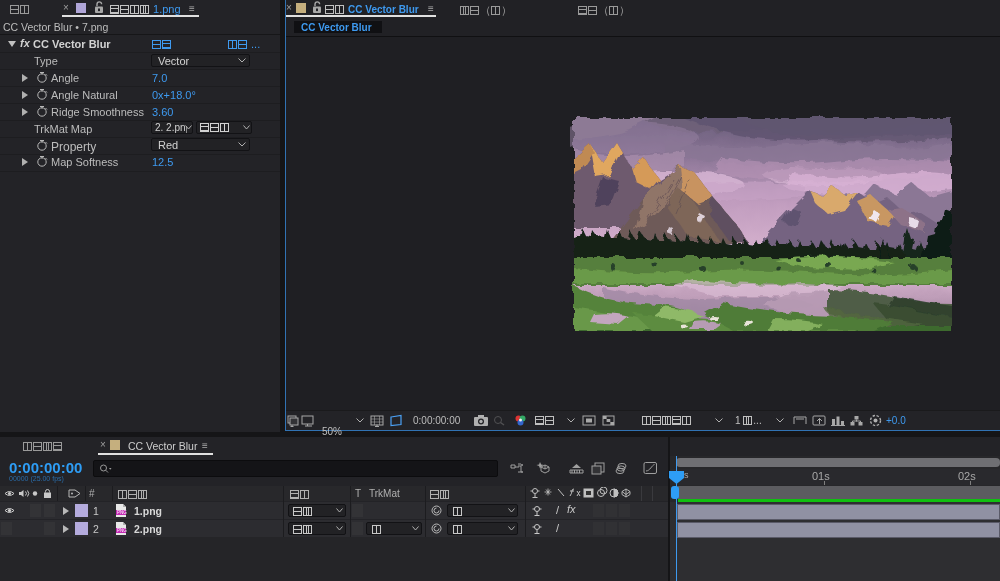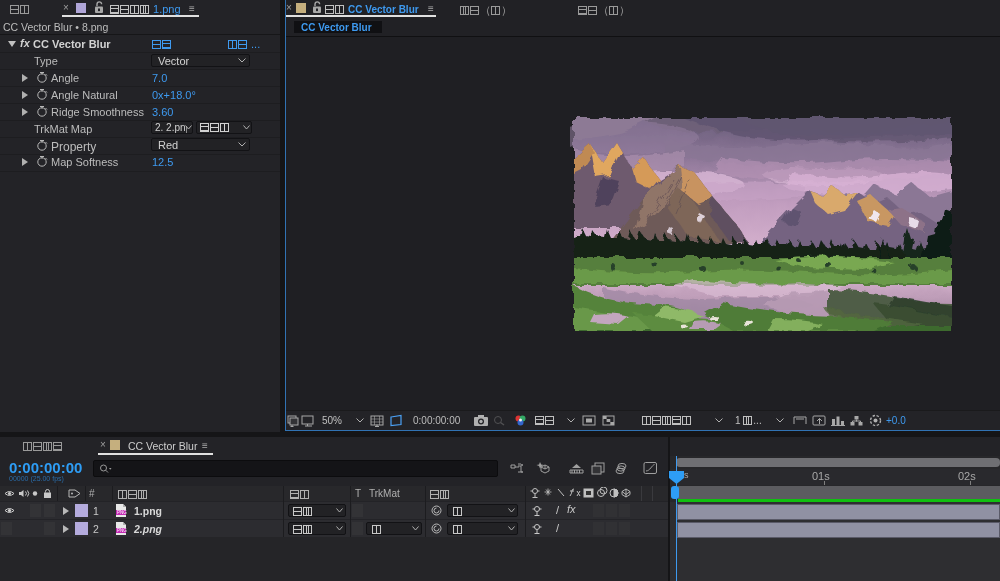--- a/index.html
+++ b/index.html
@@ -31,21 +31,21 @@
   <div class="abs" style="left:76px;top:3px;width:10px;height:10px;background:#b0a6d8;"></div>
   <svg class="abs" style="left:94px;top:1px;" width="11" height="13">
       <rect x="1" y="5.5" width="8" height="6.5" rx="1" fill="#a8a8a8"></rect>
       <path d="M3 5V3.2a2.3 2.3 0 014.6 0" stroke="#a8a8a8" stroke-width="1.4" fill="none"></path>
       <rect x="4" y="7.5" width="2" height="2.6" fill="#232327"></rect>
     </svg>
   <div class="abs txt" style="left:110px;top:3px;font-size:11px;color:#c4c4c4;"><span class="cj c" style="color:#c4c4c4"></span><span class="cj a" style="color:#c4c4c4"></span><span class="cj b" style="color:#c4c4c4"></span><span class="cj d" style="color:#c4c4c4"></span> <span class="blue" style="font-size:11px;">1.png</span></div>
   <div class="abs txt" style="left:189px;top:3px;font-size:10px;color:#aaa;">≡</div>
   <div class="abs" style="left:62px;top:15px;width:137px;height:2px;background:#e0e0e0;"></div>
 
-  <div class="abs txt" style="left:3px;top:21px;font-size:10.5px;color:#bdbdbd;">CC Vector Blur • 8.png</div>
+  <div class="abs txt" style="left:3px;top:21px;font-size:10.5px;color:#bdbdbd;">CC Vector Blur • 7.png</div>
   <div class="abs" style="left:0;top:34px;width:280px;height:1px;background:#161618;"></div>
 
   <div class="abs" style="left:0;top:52px;width:280px;height:1px;background:#1d1d20;"></div>
   <div class="abs" style="left:0;top:69px;width:280px;height:1px;background:#1d1d20;"></div>
   <div class="abs" style="left:0;top:86px;width:280px;height:1px;background:#1d1d20;"></div>
   <div class="abs" style="left:0;top:103px;width:280px;height:1px;background:#1d1d20;"></div>
   <div class="abs" style="left:0;top:120px;width:280px;height:1px;background:#1d1d20;"></div>
   <div class="abs" style="left:0;top:137px;width:280px;height:1px;background:#1d1d20;"></div>
   <div class="abs" style="left:0;top:154px;width:280px;height:1px;background:#1d1d20;"></div>
   <div class="abs" style="left:0;top:171px;width:280px;height:1px;background:#1d1d20;"></div>
@@ -256,21 +256,21 @@
   <div class="abs" id="comptoolbar" style="left:0;top:410px;width:714px;height:20px;background:#232327;border-top:1px solid #1a1a1c;font-size:10px;color:#c0c0c0;">
     <svg class="abs" style="left:1px;top:4px;" width="13" height="12">
         <rect x="1" y="1" width="8" height="7" stroke="#a8a8a8" fill="none"></rect>
         <rect x="3" y="3" width="8" height="7" fill="#333336" stroke="#a8a8a8"></rect>
         <path d="M5 10l2 2h-4z" fill="#a8a8a8"></path>
       </svg>
     <svg class="abs" style="left:15px;top:4px;" width="14" height="12">
         <rect x="1" y="1" width="11" height="8" stroke="#a8a8a8" fill="none"></rect>
         <path d="M4 11h7M6.5 9v2" stroke="#a8a8a8"></path>
       </svg>
-    <div class="abs txt" style="left:36px;top:4px;">50%</div>
+    <div class="abs txt" style="left:36px;top:15px;">50%</div>
     <svg class="abs" style="left:70px;top:7px;" width="8" height="5">
         <path d="M0.5 0.5 L4 4 L7.5 0.5" stroke="#b0b0b0" fill="none"></path>
       </svg>
     <svg class="abs" style="left:84px;top:4px;" width="14" height="12">
         <rect x="1" y="1" width="12" height="9" stroke="#a8a8a8" fill="none"></rect>
         <path d="M4.5 1v9M9.5 1v9M1 4h12M1 7h12" stroke="#a8a8a8" stroke-width="0.6"></path>
         <path d="M7 9.5v2M5 11.5h4" stroke="#a8a8a8"></path>
       </svg>
     <svg class="abs" style="left:103px;top:3px;" width="15" height="13">
         <path d="M2 3l10-1.5v9L2 11.5z" stroke="#4ba1f5" fill="none" stroke-width="1.2"></path>
@@ -472,21 +472,21 @@
   <div class="sq" style="left:44px;top:85px;"></div>
   <div class="abs" style="left:63px;top:88px;width:0;height:0;border-top:4px solid transparent;border-bottom:4px solid transparent;border-left:6px solid #b8b8b8;"></div>
   <div class="abs" style="left:75px;top:85px;width:13px;height:13px;background:#b4abdd;"></div>
   <div class="abs txt" style="left:93px;top:86px;font-size:10.5px;color:#c8c8c8;">2</div>
   <svg class="abs" style="left:114px;top:84px;" width="14" height="15">
       <path d="M2 1h7l3 3v10H2z" fill="#e8e8e8"></path>
       <path d="M9 1l3 3h-3z" fill="#b0b0b0"></path>
       <rect x="2" y="7" width="10" height="5" fill="#c32ab4"></rect>
       <text x="3" y="11" font-size="4.5" fill="#fff" font-family="Liberation Sans">PNG</text>
     </svg>
-  <div class="abs txt" style="left:134px;top:86px;font-size:10.5px;font-weight:bold;color:#d8d8d8;font-style:italic;">2.png</div>
+  <div class="abs txt" style="left:134px;top:86px;font-size:10.5px;font-weight:bold;color:#d8d8d8;">2.png</div>
   <div class="abs dd" style="left:288px;top:85px;width:58px;height:13px;"></div>
   <div class="abs txt" style="left:293px;top:86px;font-size:10.5px;color:#c8c8c8;"><span class="cj a" style="color:#c8c8c8"></span><span class="cj d" style="color:#c8c8c8"></span></div>
   <svg class="abs" style="left:336px;top:89px;" width="7" height="5">
       <path d="M0.5 0.5 L3.5 4 L6.5 0.5" stroke="#b0b0b0" fill="none"></path>
     </svg>
   <div class="sq" style="left:352px;top:85px;"></div>
   <div class="abs dd" style="left:366px;top:85px;width:56px;height:13px;"></div>
   <div class="abs txt" style="left:372px;top:86px;font-size:10.5px;color:#c8c8c8;"><span class="cj b" style="color:#c8c8c8"></span></div>
   <svg class="abs" style="left:412px;top:89px;" width="7" height="5">
       <path d="M0.5 0.5 L3.5 4 L6.5 0.5" stroke="#b0b0b0" fill="none"></path>

